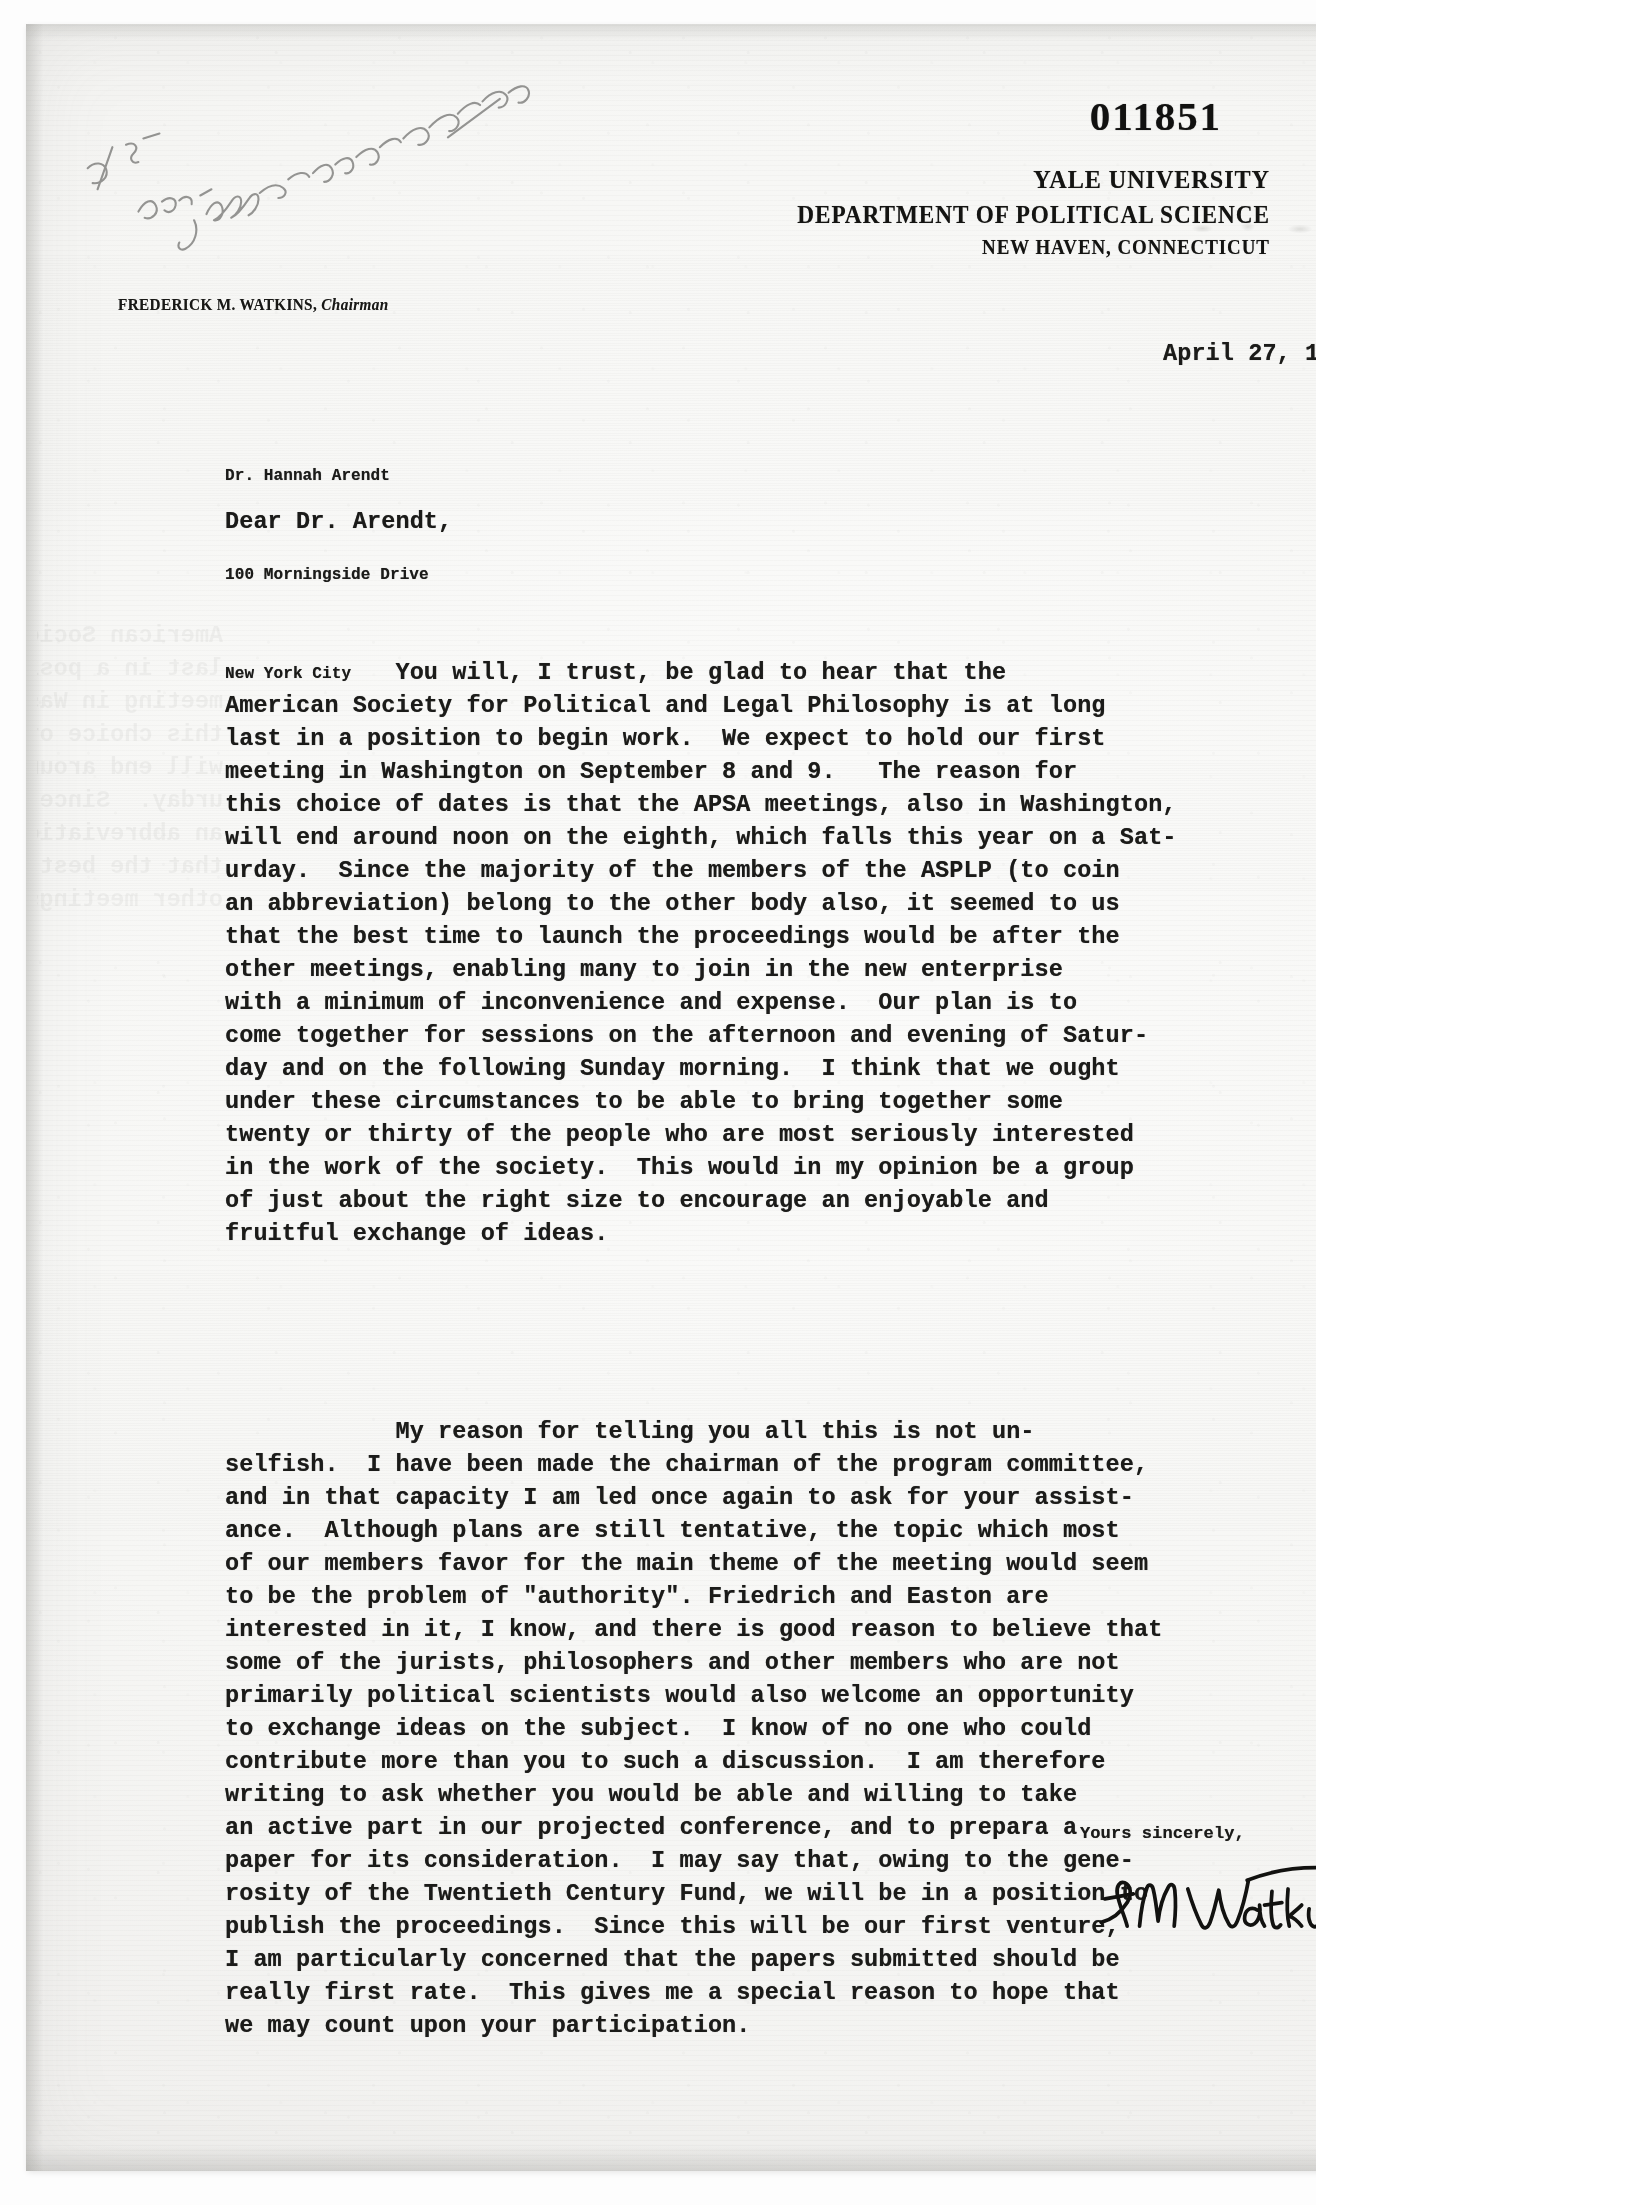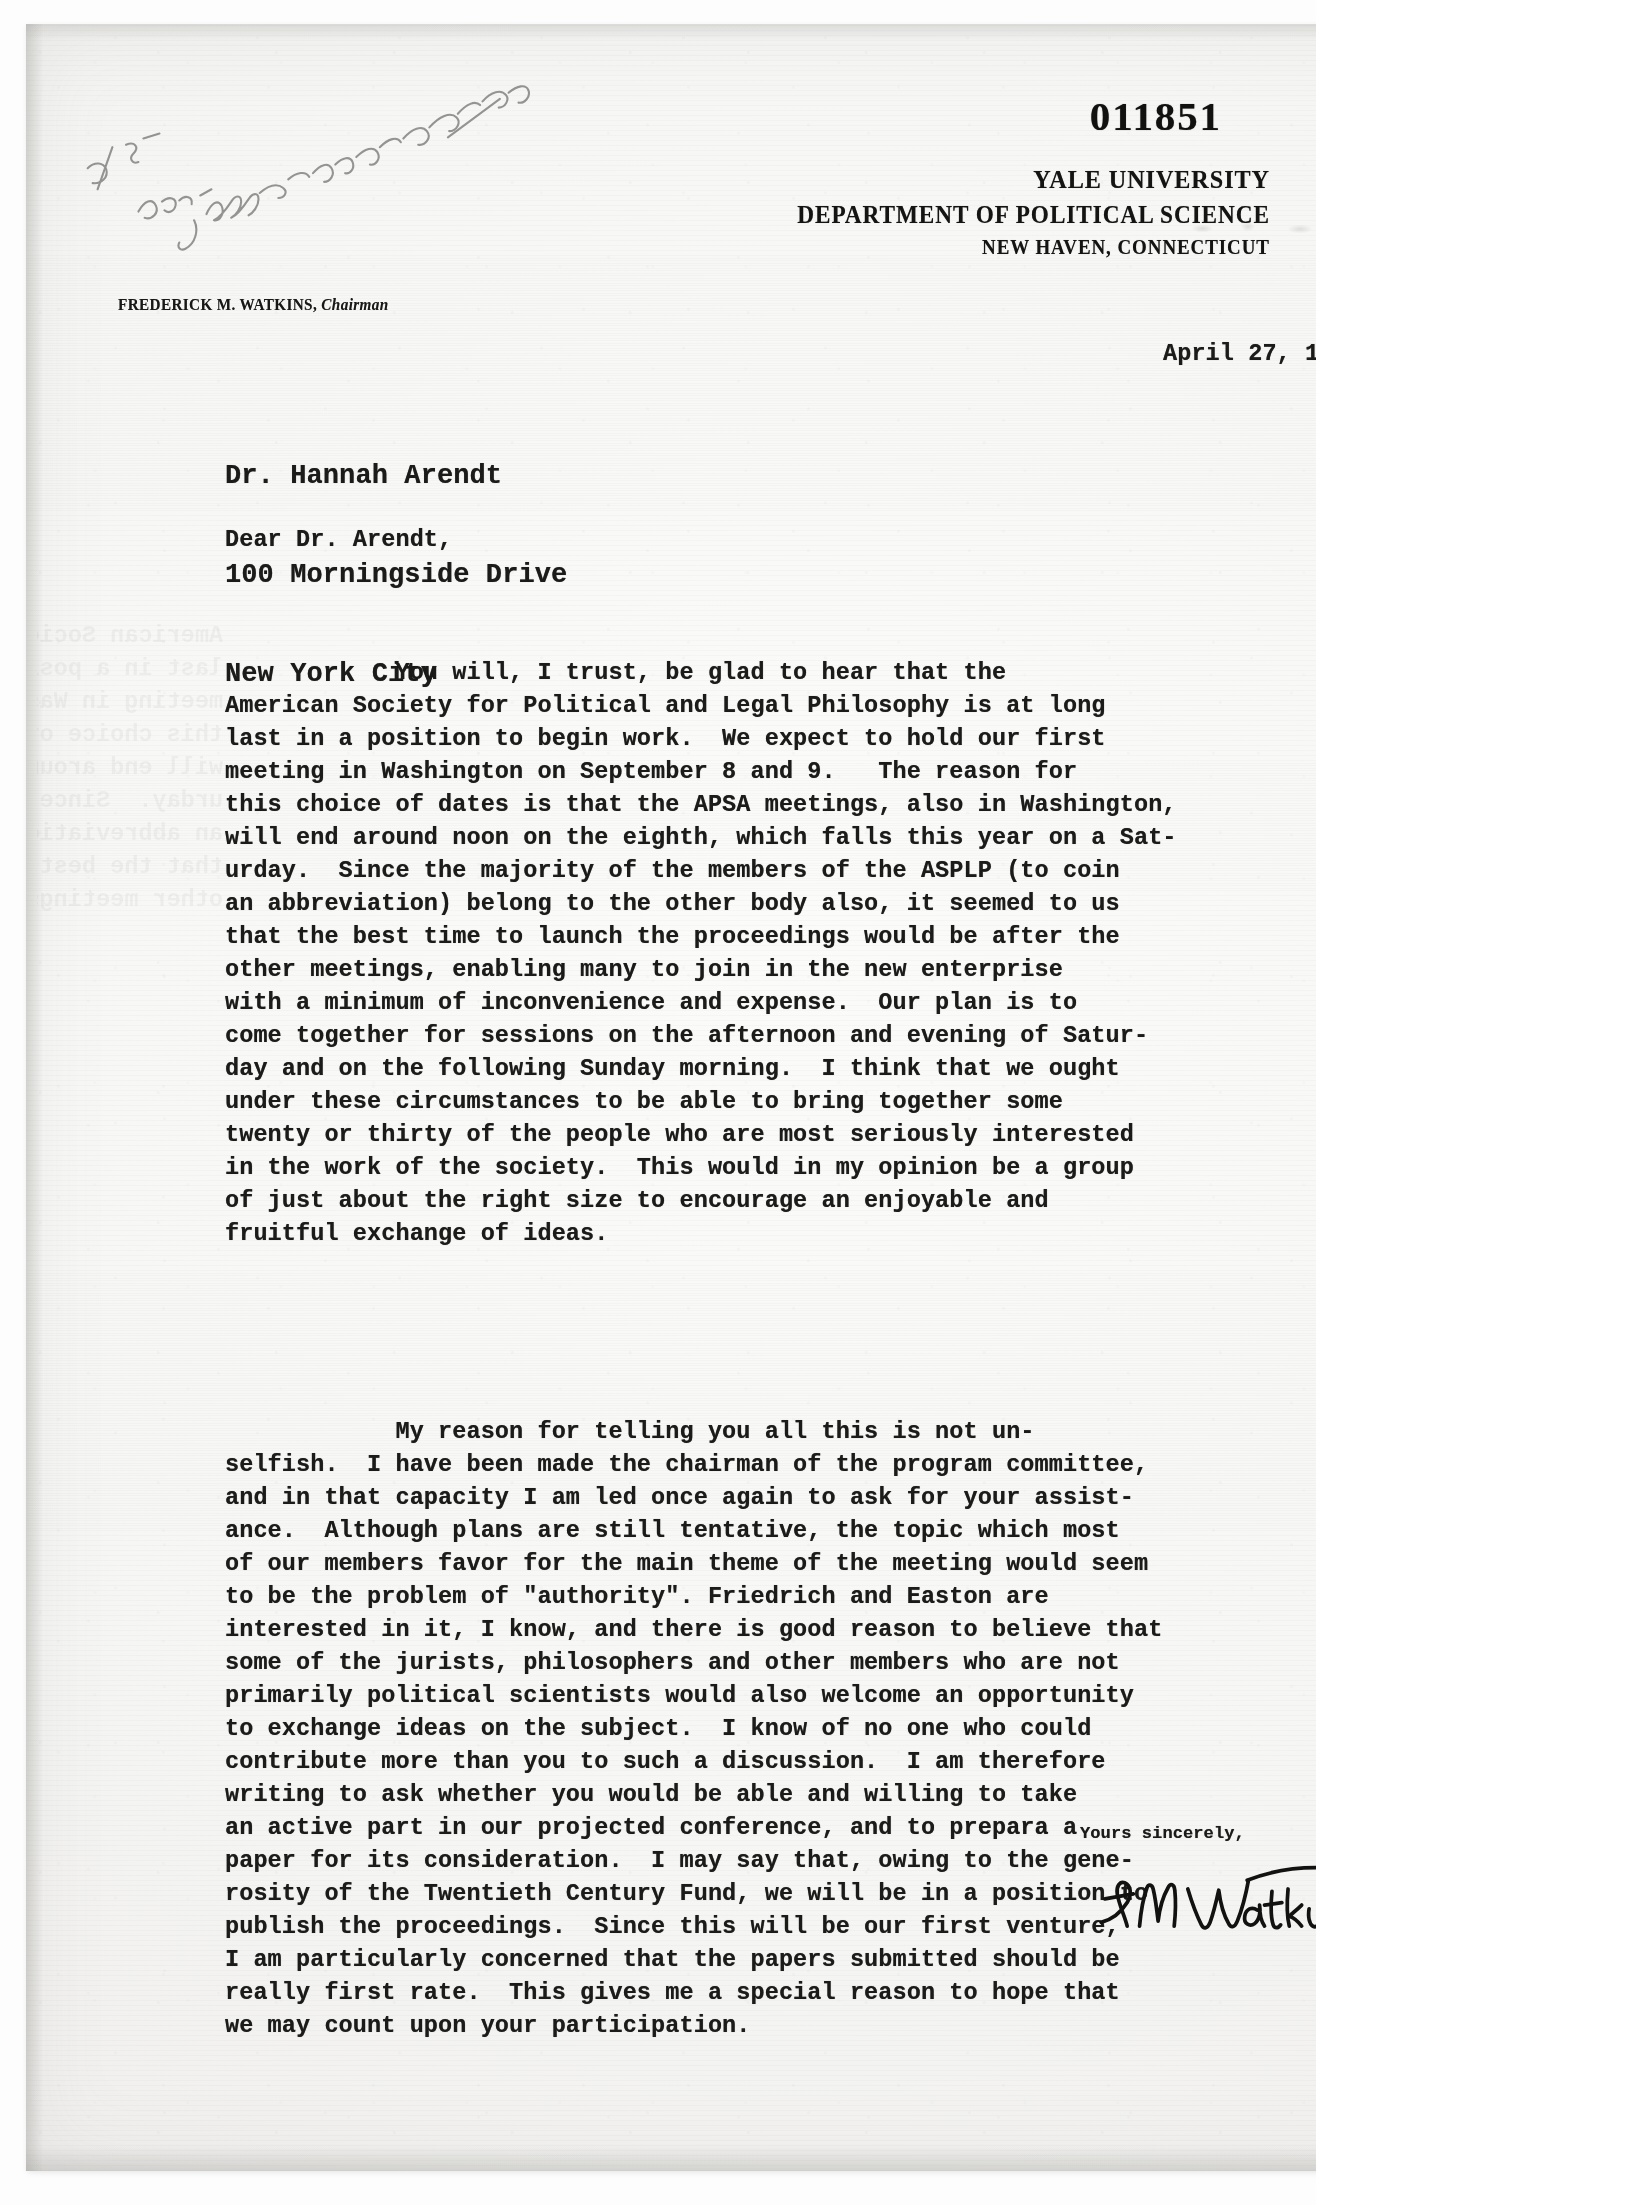--- a/index.html
+++ b/index.html
@@ -164,28 +164,28 @@
     left: 1163px;
     top: 337px;
     font-size: 23.5px;
     line-height: 33px;
   }
 
   .address-block {
     position: absolute;
     left: 225px;
     top: 394px;
-    font-size: 27px;
+    font-size: 16px;
     line-height: 33px;
   }
 
   .salutation {
     position: absolute;
     left: 225px;
-    top: 523px;
+    top: 505px;
     font-size: 23.5px;
     line-height: 33px;
   }
 
   .body-block {
     position: absolute;
     left: 225px;
     top: 590px;
     font-size: 23.5px;
     line-height: 33px;

